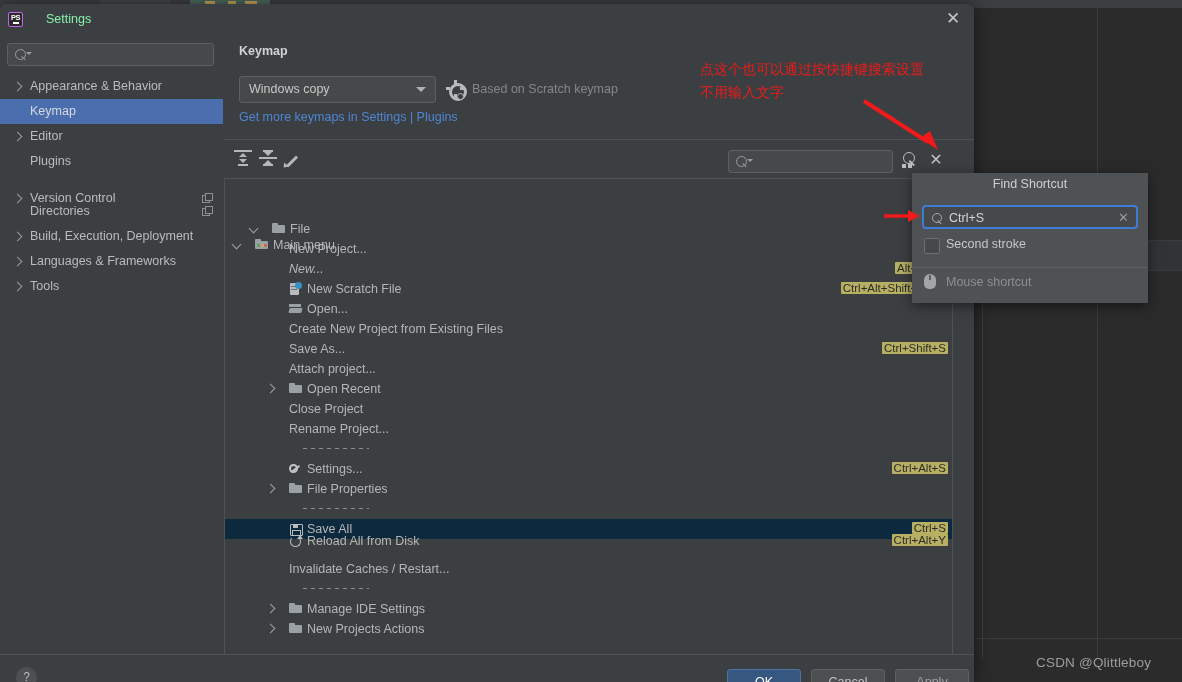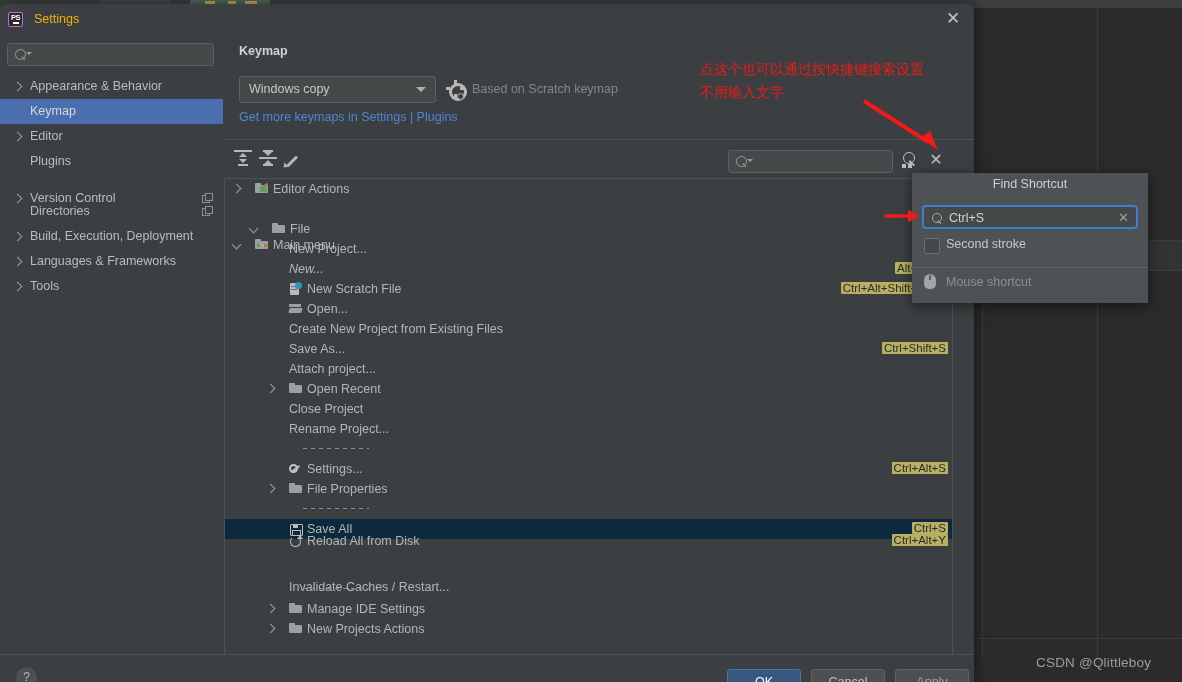--- a/index.html
+++ b/index.html
@@ -36,21 +36,21 @@
   }
   #titlebar{position:relative;height:29px;background:#3c3f41;}
   #app-icon{
     position:absolute;left:8px;top:8px;width:15px;height:15px;
     border:1.6px solid #c364e8;border-radius:2px;background:#2b2b2b;
     font-size:7.5px;font-weight:bold;color:#fff;line-height:7px;
     text-align:center;padding-top:1px;box-sizing:border-box;
   }
   #app-icon i{display:block;font-style:normal;letter-spacing:-.5px;}
   #app-icon u{display:block;width:6px;height:1.5px;background:#fff;margin:1px auto 0;}
-  #title-text{position:absolute;left:34px;top:8px;font-size:12.5px;color:#eab308;}
+  #title-text{position:absolute;left:46px;top:8px;font-size:12.5px;color:#86efac;}
   #close-win{position:absolute;right:10px;top:4px;width:22px;height:22px;
     color:#c2c2c2;font-size:17px;line-height:22px;text-align:center;cursor:pointer;}
 
   
   #sidebar{position:absolute;left:0;top:29px;width:223px;height:621px;background:#3c3f41;}
   #side-search{
     position:absolute;left:7px;top:10px;width:205px;height:21px;
     background:#45494a;border:1px solid #5e6060;border-radius:3px;
   }
   .srch-glass{position:absolute;left:7px;top:5px;width:9px;height:9px;border:1.4px solid #9a9d9e;border-radius:50%;}
@@ -280,30 +280,20 @@
     </div>
     <div id="find-shortcut-btn">
       <span id="fs-circle"></span>
         <span id="fs-handle"></span>
       <span id="fs-k1"></span>
         <span id="fs-k2"></span>
     </div>
     <div id="clear-search">✕</div>
 
     <div id="tree">
-        <div class="row" style="top: 0px;">
-          <span class="tchev r" style="left: 8px;"></span>
-          <span style="position: absolute; left: 30px; top: 4px; width: 14px; height: 12px;">
-            <span style="position:absolute;left:0;top:2px;width:13px;height:8px;background:#9aa0a6;border-radius:1px;"></span>
-            <span style="position:absolute;left:0;top:0;width:6px;height:3px;background:#9aa0a6;border-radius:1px 1px 0 0;"></span>
-            <span style="position:absolute;left:5px;top:3px;width:7px;height:6px;background:#5fa05f;"></span>
-            <span style="position:absolute;left:8px;top:1px;width:5px;height:2px;background:#cc6a4a;transform:rotate(-35deg);"></span>
-          </span>
-          <span class="txt" style="left: 48px;">Editor Actions</span>
-        </div>
         <div class="row" style="top: 20px; margin-top: 36px;">
           <span class="tchev d" style="left: 8px;"></span>
           <span style="position: absolute; left: 30px; top: 4px; width: 14px; height: 12px;">
             <span style="position:absolute;left:0;top:2px;width:13px;height:8px;background:#9aa0a6;border-radius:1px;"></span>
             <span style="position:absolute;left:0;top:0;width:6px;height:3px;background:#9aa0a6;border-radius:1px 1px 0 0;"></span>
             <span style="position:absolute;left:2px;top:5px;width:3px;height:3px;background:#5fa05f;"></span>
             <span style="position:absolute;left:6px;top:5px;width:3px;height:3px;background:#c8a85a;"></span>
             <span style="position:absolute;left:9px;top:5px;width:3px;height:3px;background:#c06a6a;"></span>
           </span>
           <span class="txt" style="left: 48px;">Main menu</span>
@@ -396,21 +386,21 @@
           <span class="shortcut" style="right: 4px;">Ctrl+S</span>
         </div>
         <div class="row" style="top: 352px;">
           <span style="position: absolute; left: 64px; top: 4px; width: 14px; height: 12px;">
             <span style="position:absolute;left:1px;top:1px;width:9px;height:9px;border:1.8px solid #b9bcbe;border-radius:50%;border-top-color:transparent;"></span>
             <span style="position:absolute;left:8px;top:0px;width:0;height:0;border-left:3px solid transparent;border-right:3px solid transparent;border-bottom:4px solid #b9bcbe;"></span>
           </span>
           <span class="txt" style="left: 82px;">Reload All from Disk</span>
           <span class="shortcut" style="right: 4px;">Ctrl+Alt+Y</span>
         </div>
-        <div class="row" style="top: 380px; margin-top: 18px;">
+        <div class="row" style="top: 380px;">
           <span class="txt" style="left: 64px;">Invalidate Caches / Restart...</span>
         </div>
         <div class="row" style="top: 400px;">
           <span class="dashes" style="left: 78px;"></span>
         </div>
         <div class="row" style="top: 420px;">
           <span class="tchev r" style="left: 42px;"></span>
           <span style="position: absolute; left: 64px; top: 4px; width: 14px; height: 12px;">
             <span style="position:absolute;left:0;top:2px;width:13px;height:8px;background:#9aa0a6;border-radius:1px;"></span>
             <span style="position:absolute;left:0;top:0;width:6px;height:3px;background:#9aa0a6;border-radius:1px 1px 0 0;"></span>

